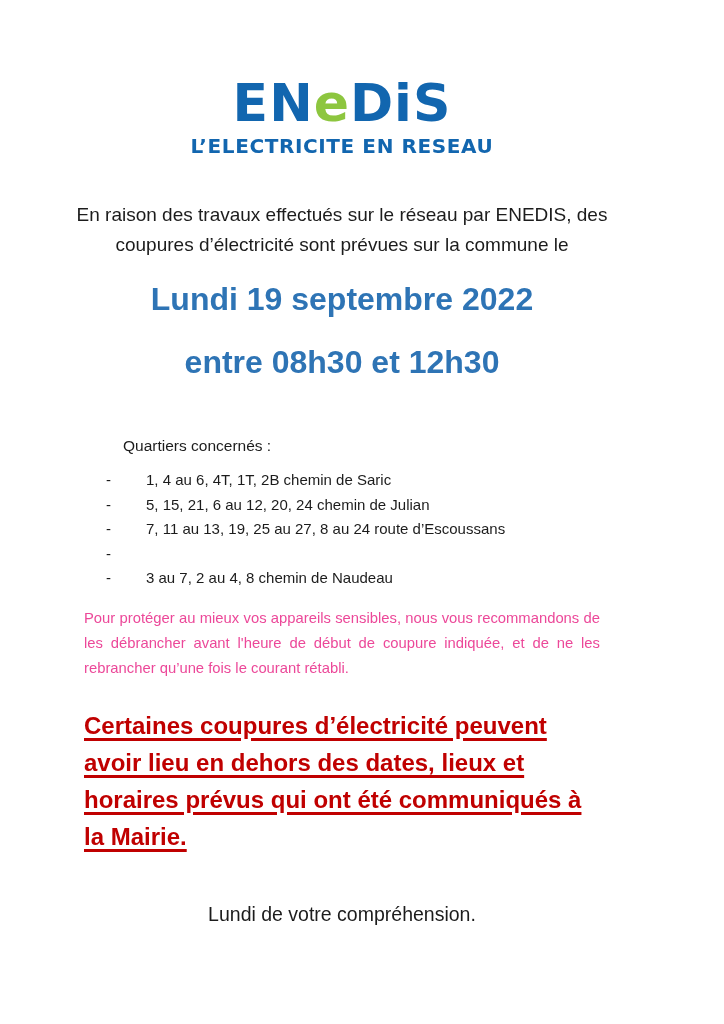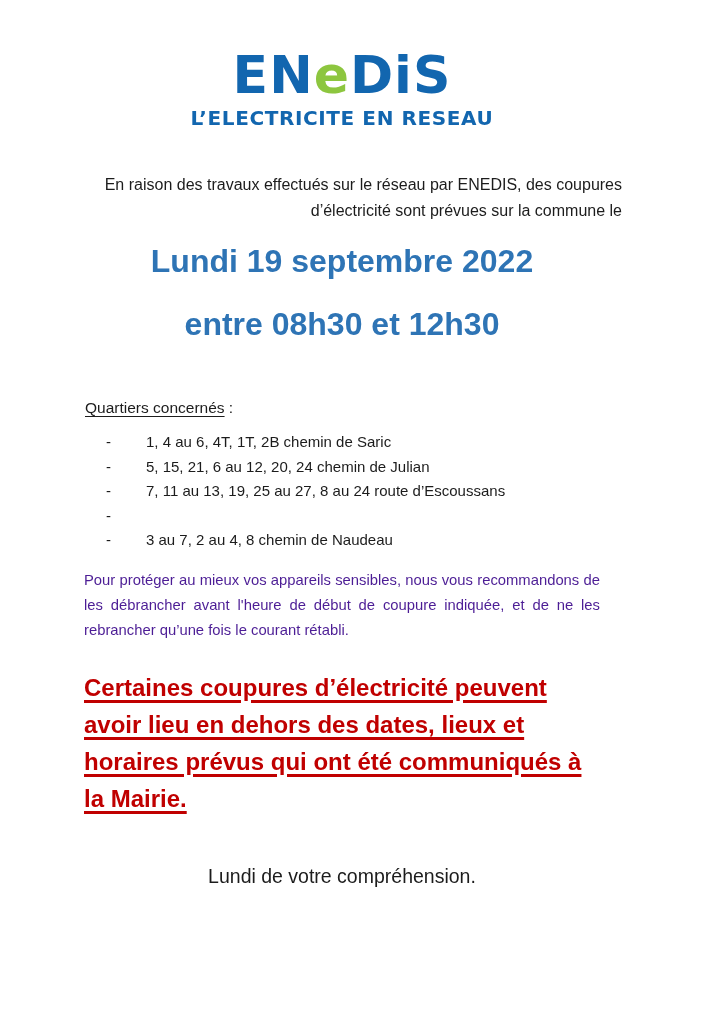--- a/index.html
+++ b/index.html
@@ -9,21 +9,21 @@
   }
   .page {
     position: relative;
     width: 684px;
     height: 1024px;
     background: #ffffff;
     font-family: "Liberation Sans", sans-serif;
     color: #1c1c1c;
     overflow: hidden;
     box-sizing: border-box;
-    padding-top: 48px;
+    padding-top: 76px;
   }
 
   
   .logo-block {
     text-align: center;
   }
   .logo-wordmark {
     font-family: "DejaVu Sans", sans-serif;
     font-weight: 700;
     font-size: 52px;
@@ -40,22 +40,22 @@
     font-weight: 700;
     font-size: 20px;
     letter-spacing: 0.6px;
     color: var(--logo-blue, #1266af);
   }
 
   
   .intro {
     margin: 42px auto 0;
     max-width: 560px;
-    text-align: right;
-    font-size: 16px;
+    text-align: center;
+    font-size: 19px;
     line-height: 1.62;
     color: #1c1c1c;
   }
 
   
   .blue-heading {
     margin-top: 20px;
     text-align: center;
     font-size: 32px;
     font-weight: 700;
@@ -65,22 +65,22 @@
     margin-top: 26px;
   }
 
   
   .quartiers {
     margin: 56px 85px 0;
     font-size: 15.5px;
     color: #1c1c1c;
   }
   .quartiers-heading-underlined {
-    text-decoration: underline;
     text-underline-offset: 3px;
+    margin-left: 38px;
   }
   .quartiers-list {
     margin-top: 13px;
     padding-left: 21px;
   }
   .q-item {
     display: flex;
     line-height: 24.5px;
     font-size: 15px;
   }
@@ -88,21 +88,21 @@
     width: 40px;
     flex: 0 0 40px;
   }
 
   
   .advice {
     margin: 15px 84px 0;
     font-size: 14.8px;
     line-height: 25px;
     text-align: justify;
-    color: #4c1d95;
+    color: #ec4899;
   }
 
   
   .warning {
     margin: 26px 84px 0;
     max-width: 570px;
     font-size: 24px;
     font-weight: 700;
     line-height: 37px;
     color: var(--warning-red, #c00000);

